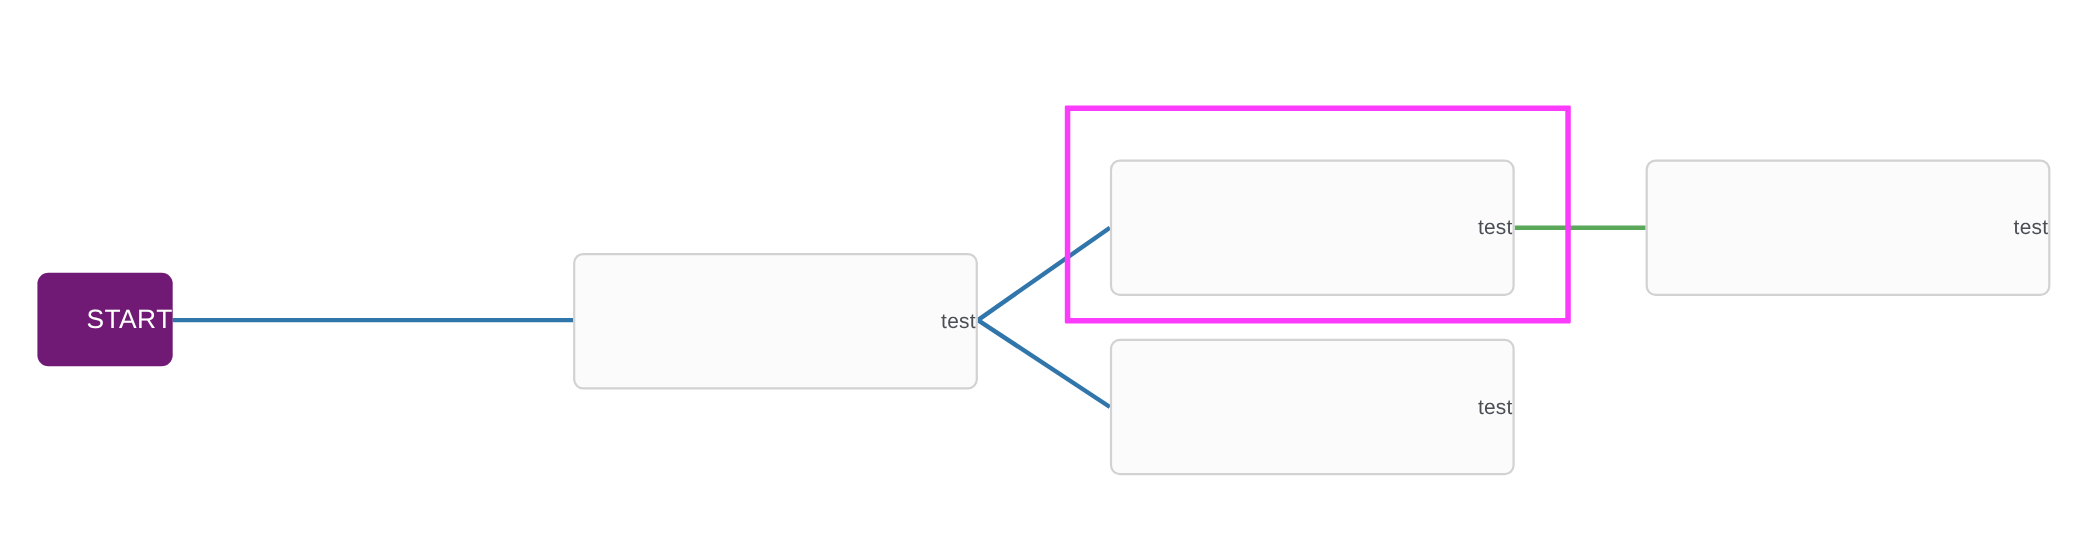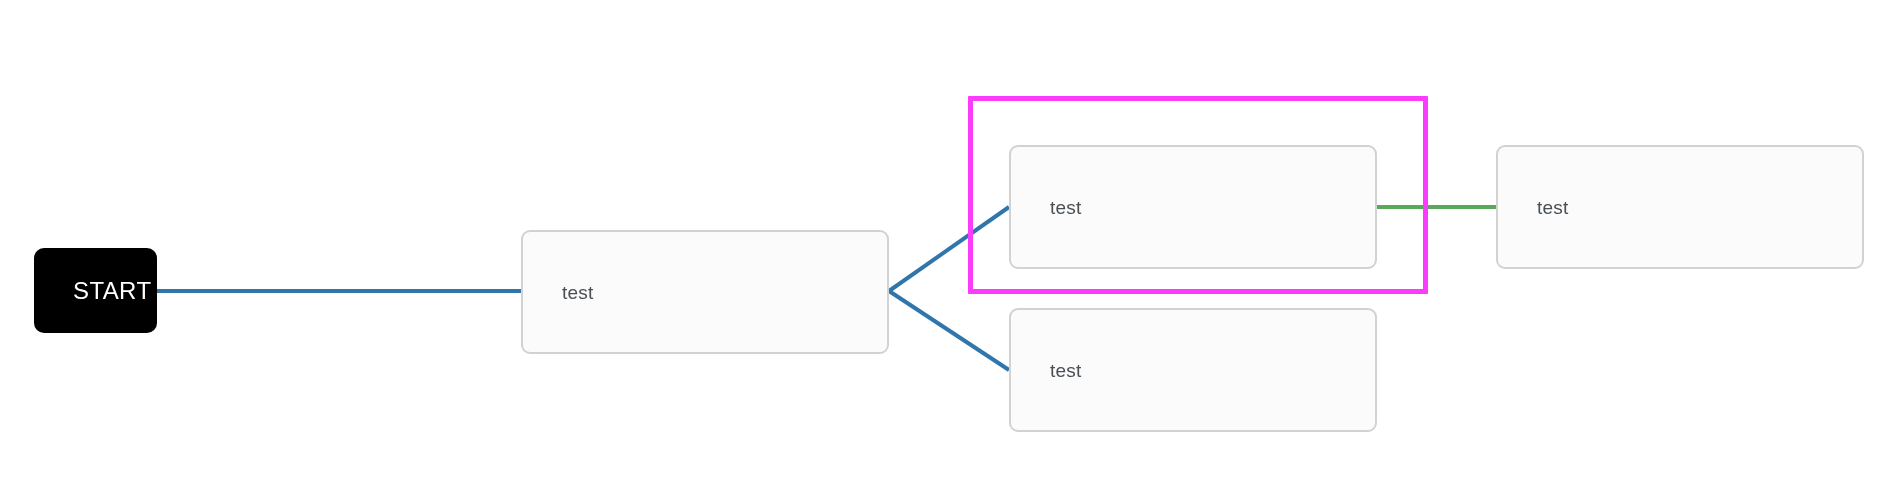--- a/index.html
+++ b/index.html
@@ -25,22 +25,21 @@
     top: 0;
     width: 1886px;
     height: 502px;
     pointer-events: none;
   }
   .node {
     position: absolute;
     box-sizing: border-box;
     display: flex;
     align-items: center;
-    justify-content: flex-start;
-    padding-left: 39px;
+    justify-content: flex-end;
   }
   .node-task {
     background: #fbfbfb;
     border: 2px solid #d2d2d2;
     border-radius: 9px;
   }
   .node-task .node-label {
     font-size: 19px;
     color: #4a4f55;
     letter-spacing: 0.2px;
@@ -75,21 +74,21 @@
     <g id="edges-group">
         <polyline points="157,291 521,291" fill="none" stroke="#3176ab" stroke-width="4" stroke-linecap="butt" stroke-linejoin="miter"></polyline>
         <polyline points="889,291 1009,207" fill="none" stroke="#3176ab" stroke-width="4" stroke-linecap="butt" stroke-linejoin="miter"></polyline>
         <polyline points="889,291 1009,370" fill="none" stroke="#3176ab" stroke-width="4" stroke-linecap="butt" stroke-linejoin="miter"></polyline>
         <polyline points="1377,207 1496,207" fill="none" stroke="#5ba85b" stroke-width="4" stroke-linecap="butt" stroke-linejoin="miter"></polyline>
       </g>
   </svg>
 
   <div class="selection-box" style="left: 968px; top: 96px; width: 460px; height: 198px; border-color: rgb(252, 60, 252); border-width: 5px;"></div>
 
-  <div class="node node-start" style="left: 34px; top: 248px; width: 123px; height: 85px; background: #000000; color: rgb(255, 255, 255);">
+  <div class="node node-start" style="left: 34px; top: 248px; width: 123px; height: 85px; background: #701a75; color: rgb(255, 255, 255);">
     <span class="node-label">START</span>
   </div>
 
   <div class="node node-task" style="left: 521px; top: 230px; width: 368px; height: 124px; background: rgb(251, 251, 251); border-color: rgb(210, 210, 210); color: rgb(74, 79, 85);">
     <span class="node-label">test</span>
   </div>
 
   <div class="node node-task" style="left: 1009px; top: 145px; width: 368px; height: 124px; background: rgb(251, 251, 251); border-color: rgb(210, 210, 210); color: rgb(74, 79, 85);">
     <span class="node-label">test</span>
   </div>

